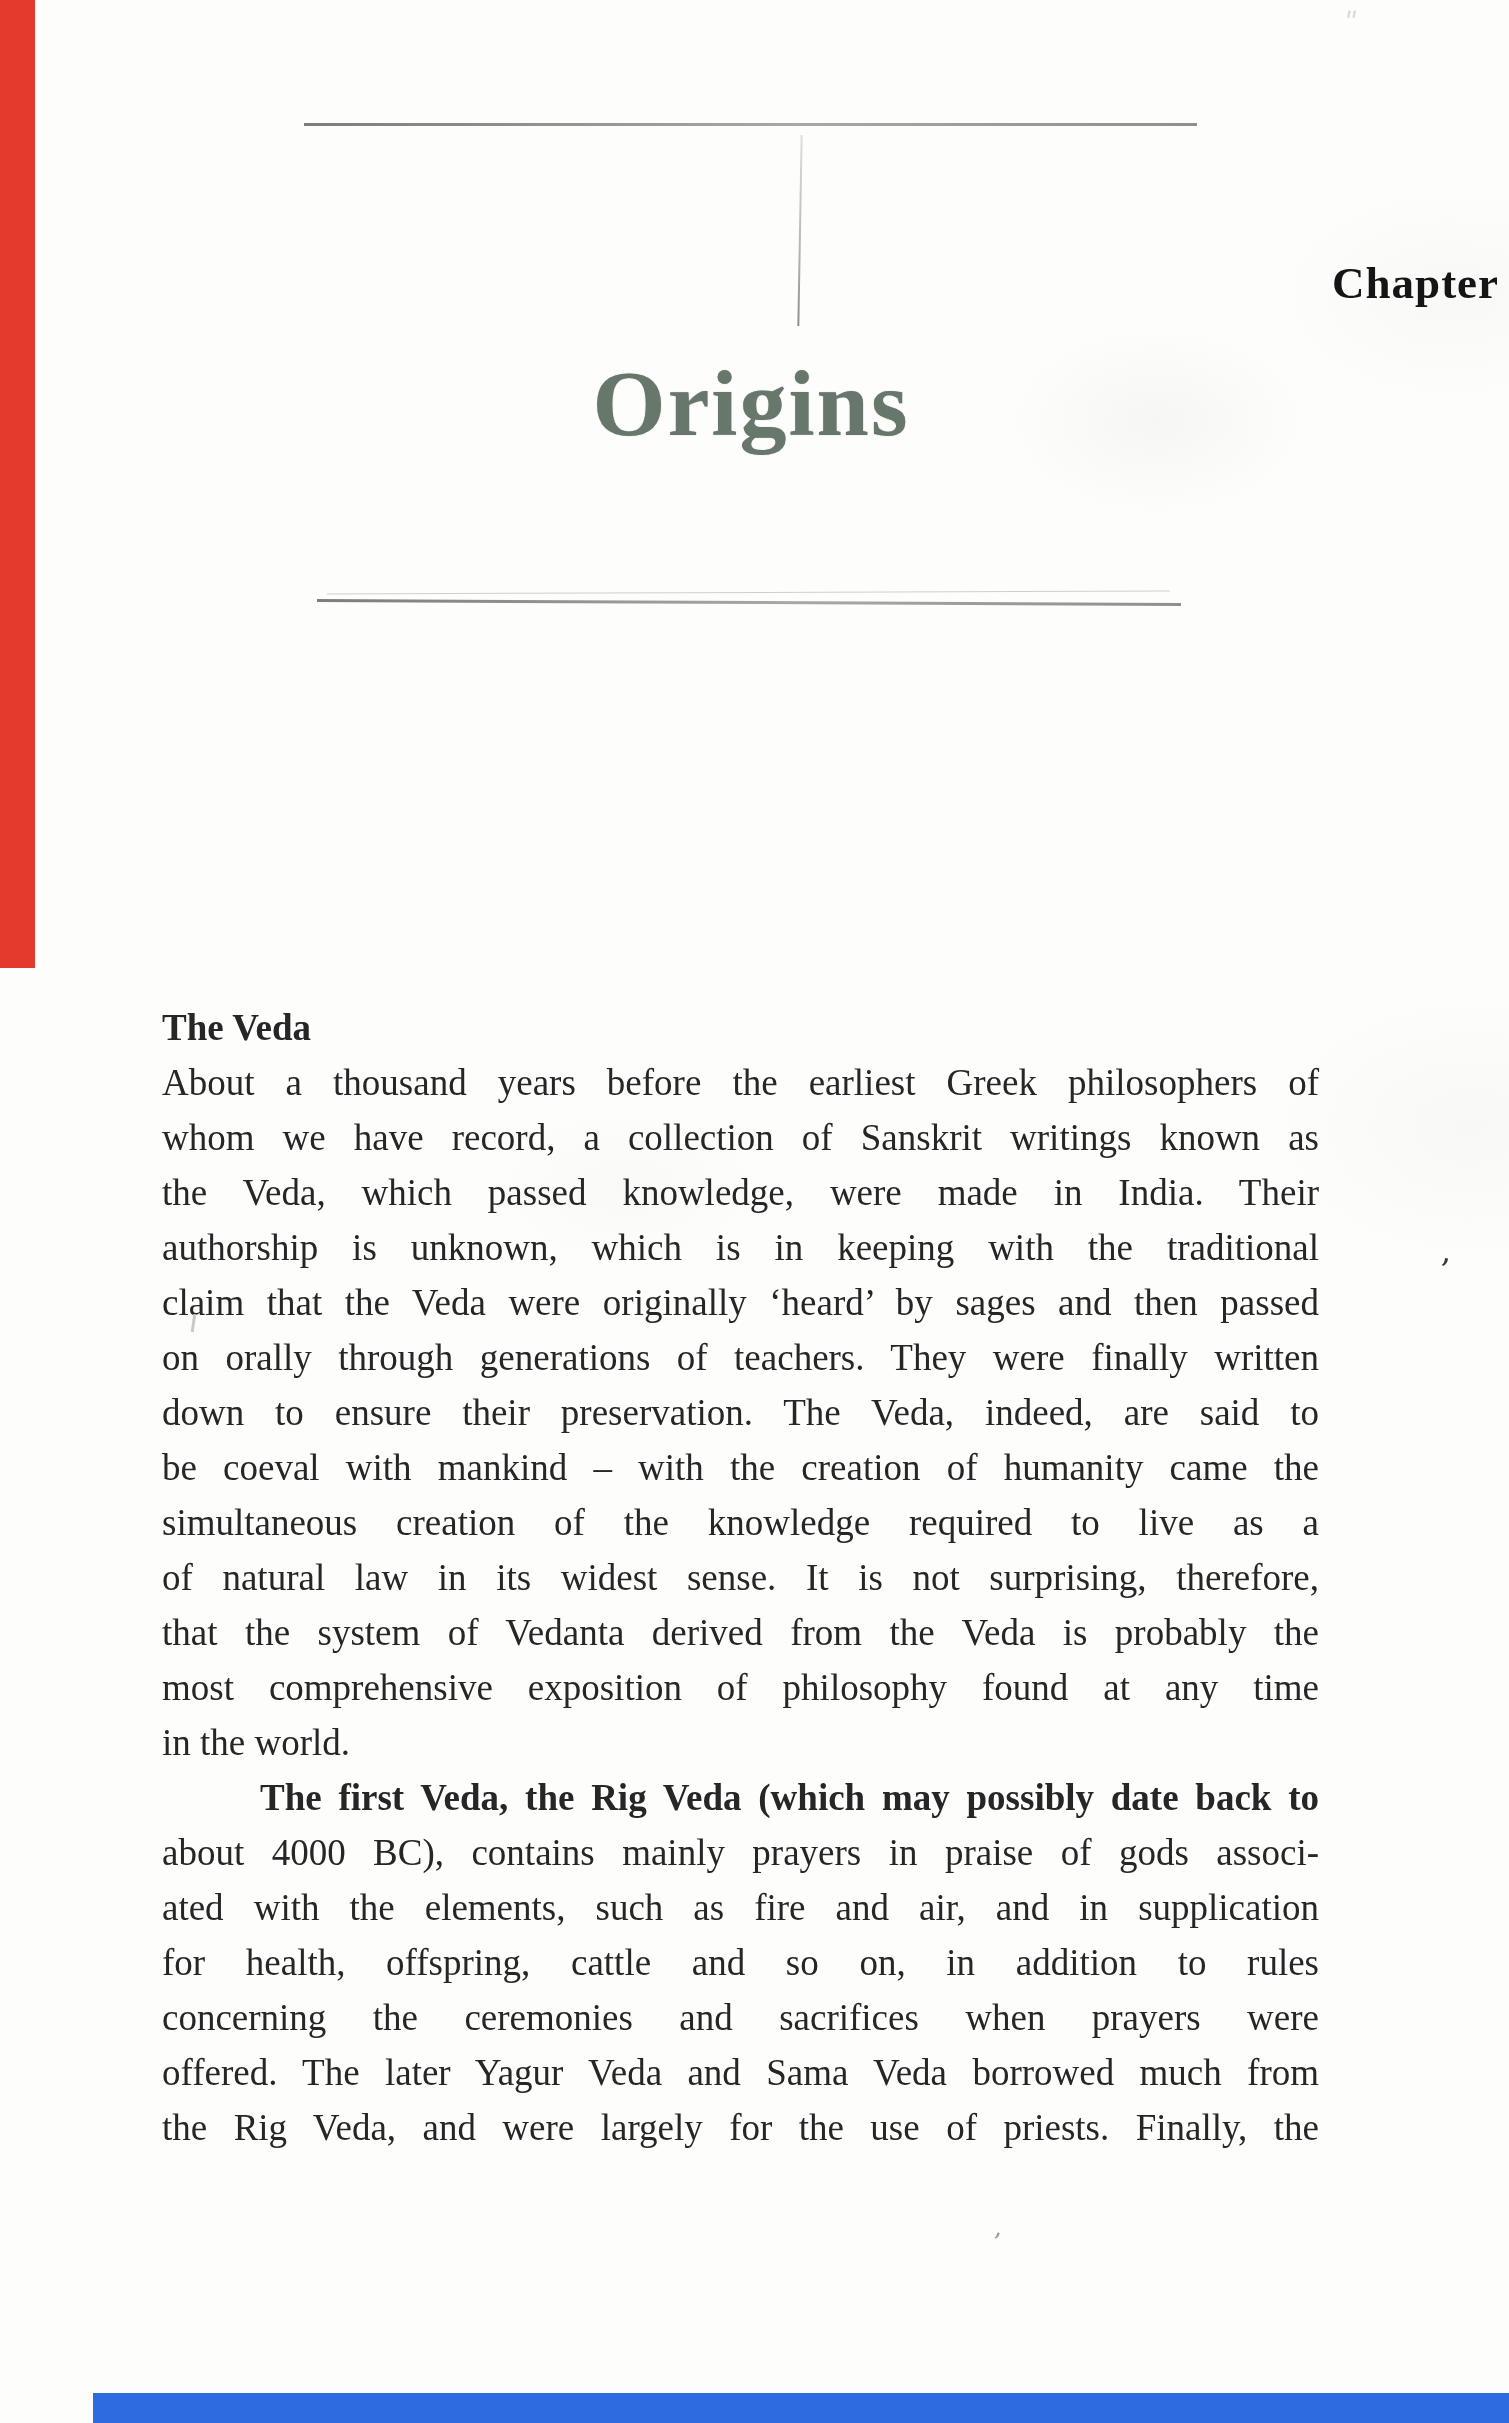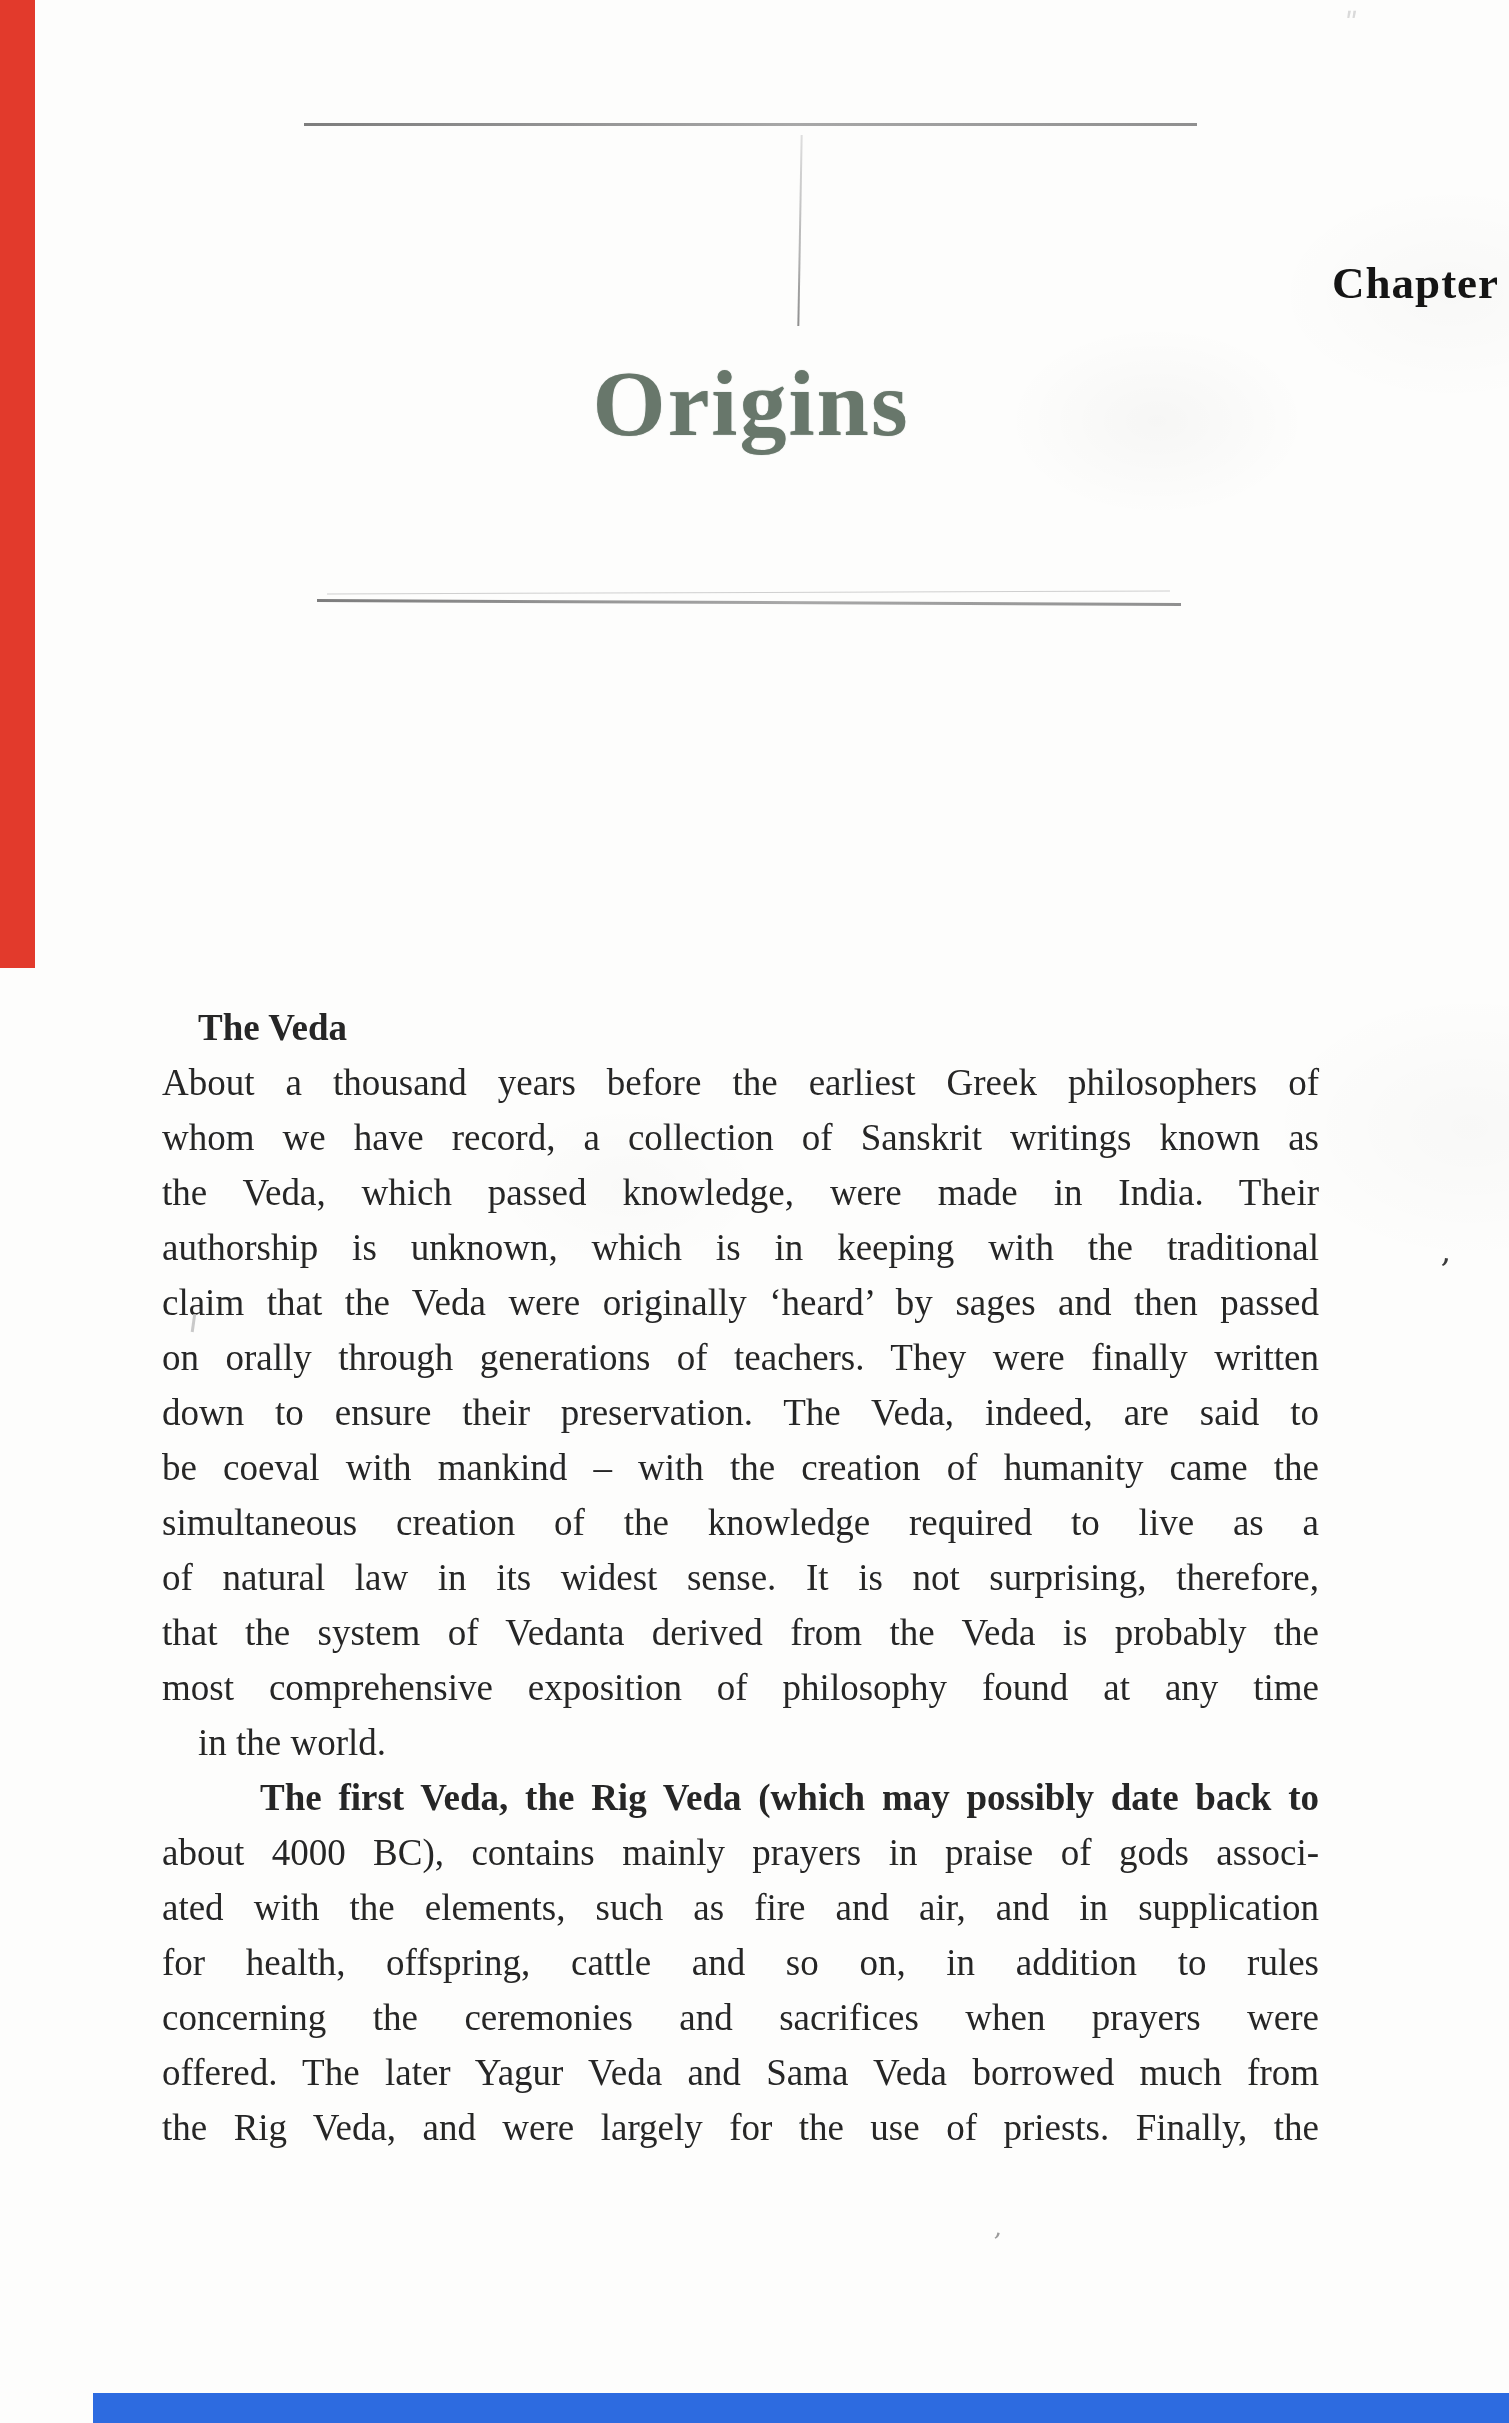--- a/index.html
+++ b/index.html
@@ -41,21 +41,21 @@
     position:absolute;left:162px;top:1000px;width:1157px;
     font-size:37px;line-height:55px;color:#262626;
   }
   .text-block .heading{font-weight:bold;}
   .text-block .line{
     text-align:justify;
     text-align-last:justify;
     white-space:normal;
     height:55px;overflow:visible;
   }
-  .text-block .line.no-stretch{text-align-last:left;margin-left:36px;}
+  .text-block .line.no-stretch{text-align-last:left;}
   .text-block .line.indent{padding-left:98px;font-weight:bold;}
   
   .scratch-vert{
     position:absolute;left:799px;top:135px;width:2px;height:191px;
     background:linear-gradient(to bottom,#dedede,#b5b5b5 60%,#8f8f8f);
     transform:rotate(1deg);
   }
   .speck{position:absolute;font-family:"DejaVu Serif",serif;}
   .speck.top-right{left:1345px;top:7.8px;font-size:29px;color:#dadada;}
   .speck.margin-right{left:1439px;top:1251px;font-size:33px;color:#3c3c3c;transform:rotate(6deg);}

